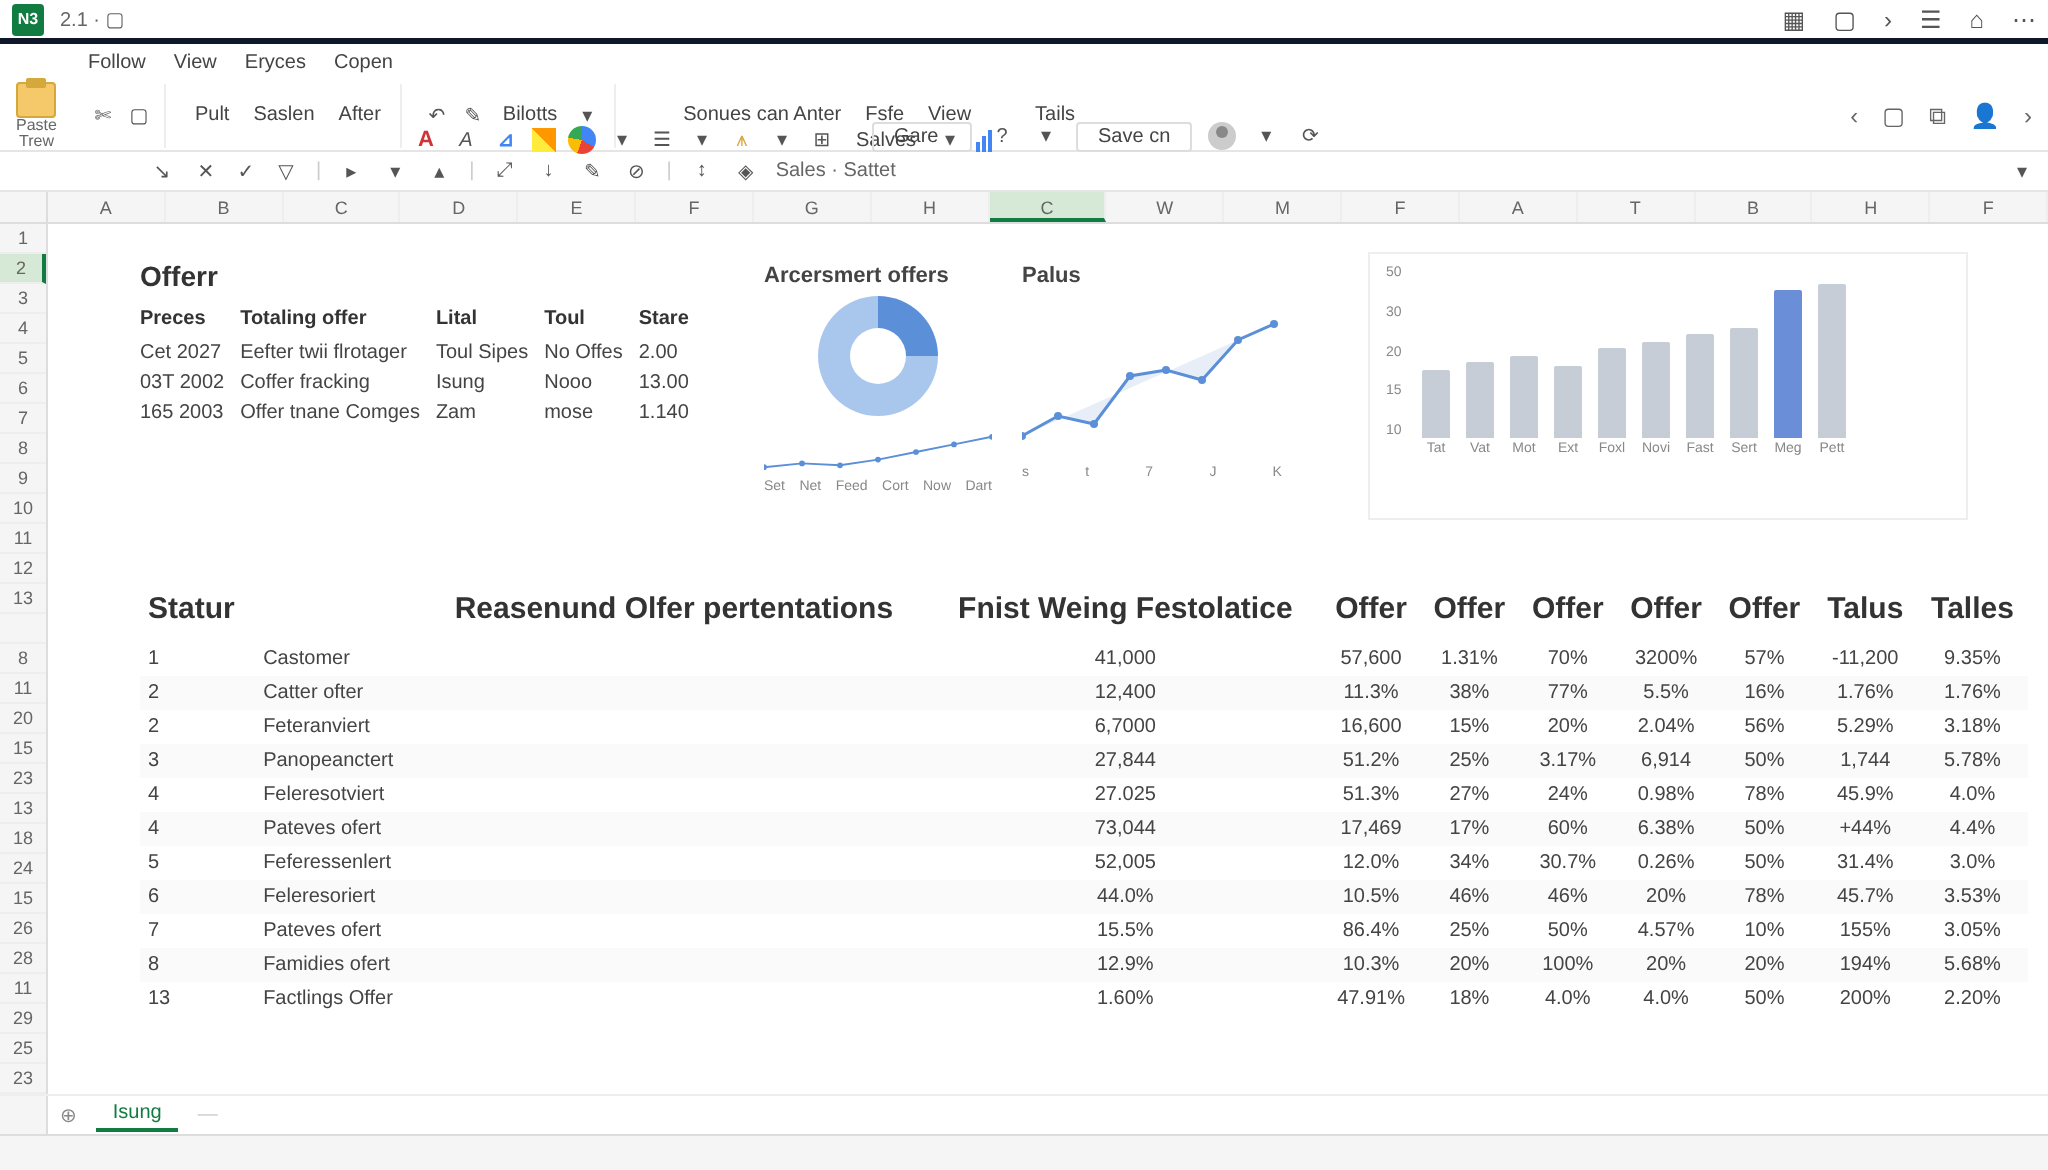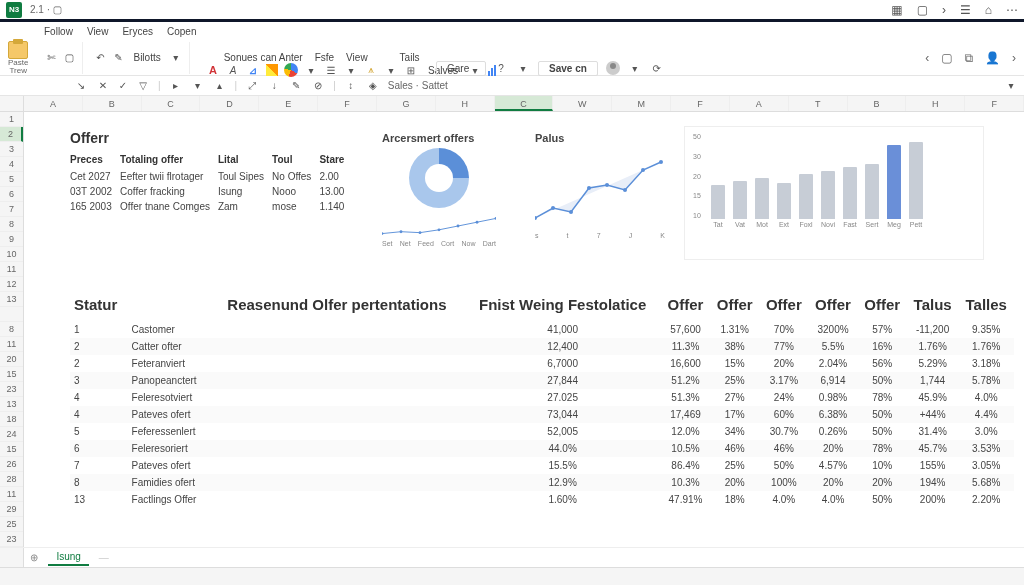--- a/index.html
+++ b/index.html
@@ -60,21 +60,21 @@
   .offerr-block { position: absolute; left: 46px; top: 18px; }
   .offerr-title { font-size: 14px; font-weight: bold; color: #333; margin-bottom: 6px; }
   .offerr-table { font-size: 10px; border-collapse: collapse; }
   .offerr-table th { font-weight: bold; text-align: left; padding: 2px 8px 4px 0; color: #333; margin-left: 27px; }
   .offerr-table td { padding: 2px 8px 2px 0; color: #444; }
   
   
   .chart-box { position: absolute; border: 1px solid #eee; padding: 6px 8px; background: #fff; }
   .chart-title { font-size: 11px; color: #444; font-weight: 600; margin-bottom: 4px; }
   .chart1 { left: 350px; top: 14px; width: 130px; height: 130px; border: none; }
-  .chart2 { left: 503px; top: 14px; width: 150px; height: 130px; border: none; }
+  .chart2 { left: 479px; top: 14px; width: 150px; height: 130px; border: none; }
   .chart3 { left: 660px; top: 14px; width: 300px; height: 134px; }
   .donut { width: 60px; height: 60px; border-radius: 50%; background: conic-gradient(#5b8fd8 0 90deg, #a9c7ec 90deg 360deg); position: relative; margin: 4px auto 6px; }
   .donut::after { content: ""; position: absolute; top: 16px; left: 16px; width: 28px; height: 28px; border-radius: 50%; background: #fff; }
   .spark { height: 24px; display: flex; align-items: flex-end; }
   .spark svg { width: 100%; height: 100%; }
   .axis-labels { display: flex; justify-content: space-between; font-size: 7px; color: #888; margin-top: 2px; }
   .line-chart svg { width: 130px; height: 80px; }
   .bar-chart { display: flex; align-items: flex-end; gap: 8px; height: 86px; margin-left: 18px; position: relative; }
   .bar-chart .bar { width: 14px; background: #c7cdd6; border-radius: 1px 1px 0 0; }
   .bar-chart .bar.hl { background: #6a8fd8; }
@@ -123,20 +123,25 @@
   <div class="ribbon-left">
     <div class="paste-icon"></div>
     <div class="paste-label">Paste</div>
     <div class="paste-label">Trew</div>
   </div>
   <div class="ribbon-group">
     <span class="ribbon-btn">✄</span>
     <span class="ribbon-btn">▢</span>
   </div>
   <div class="ribbon-group">
+    <span class="ribbon-text">Pult</span>
+    <span class="ribbon-text">Saslen</span>
+    <span class="ribbon-text">After</span>
+  </div>
+  <div class="ribbon-group">
     <span class="ribbon-btn">↶</span>
     <span class="ribbon-btn">✎</span>
     <span class="ribbon-text">Bilotts</span>
     <span class="ribbon-btn">▾</span>
   </div>
   <div class="ribbon-group" style="border-right:none; margin-left:20px;">
     <span class="ribbon-text">Sonues can Anter</span>
     <span class="ribbon-text">Fsfe</span>
     <span class="ribbon-text">View</span>
     <span class="ribbon-text" style="margin-left:20px">Tails</span>
@@ -158,21 +163,21 @@
     <span class="ribbon-chart">
         <span></span>
         <span></span>
         <span></span>
       </span>
   </div>
   <div class="ribbon-group" style="position:absolute; left:430px; top:52px; border:none; gap:8px;">
     <span class="ribbon-text" style="border:1px solid #ddd; padding:1px 10px; border-radius:2px; width:50px;">Gare</span>
     <span class="ribbon-btn">?</span>
     <span class="ribbon-btn">▾</span>
-    <span class="ribbon-text" style="border:1px solid #ddd; padding:1px 10px; border-radius:2px;font-weight:bold;">Save cn</span>
+    <span class="ribbon-text" style="border:1px solid #ddd; padding:1px 10px; border-radius:2px;">Save cn</span>
     <span class="person-icon"></span>
     <span class="ribbon-btn">▾</span>
     <span class="ribbon-btn">⟳</span>
   </div>
   <div class="ribbon-right">
     <span class="ribbon-right-icon">‹</span>
     <span class="ribbon-right-icon">▢</span>
     <span class="ribbon-right-icon">⧉</span>
     <span class="ribbon-right-icon">👤</span>
     <span class="ribbon-right-icon">›</span>

